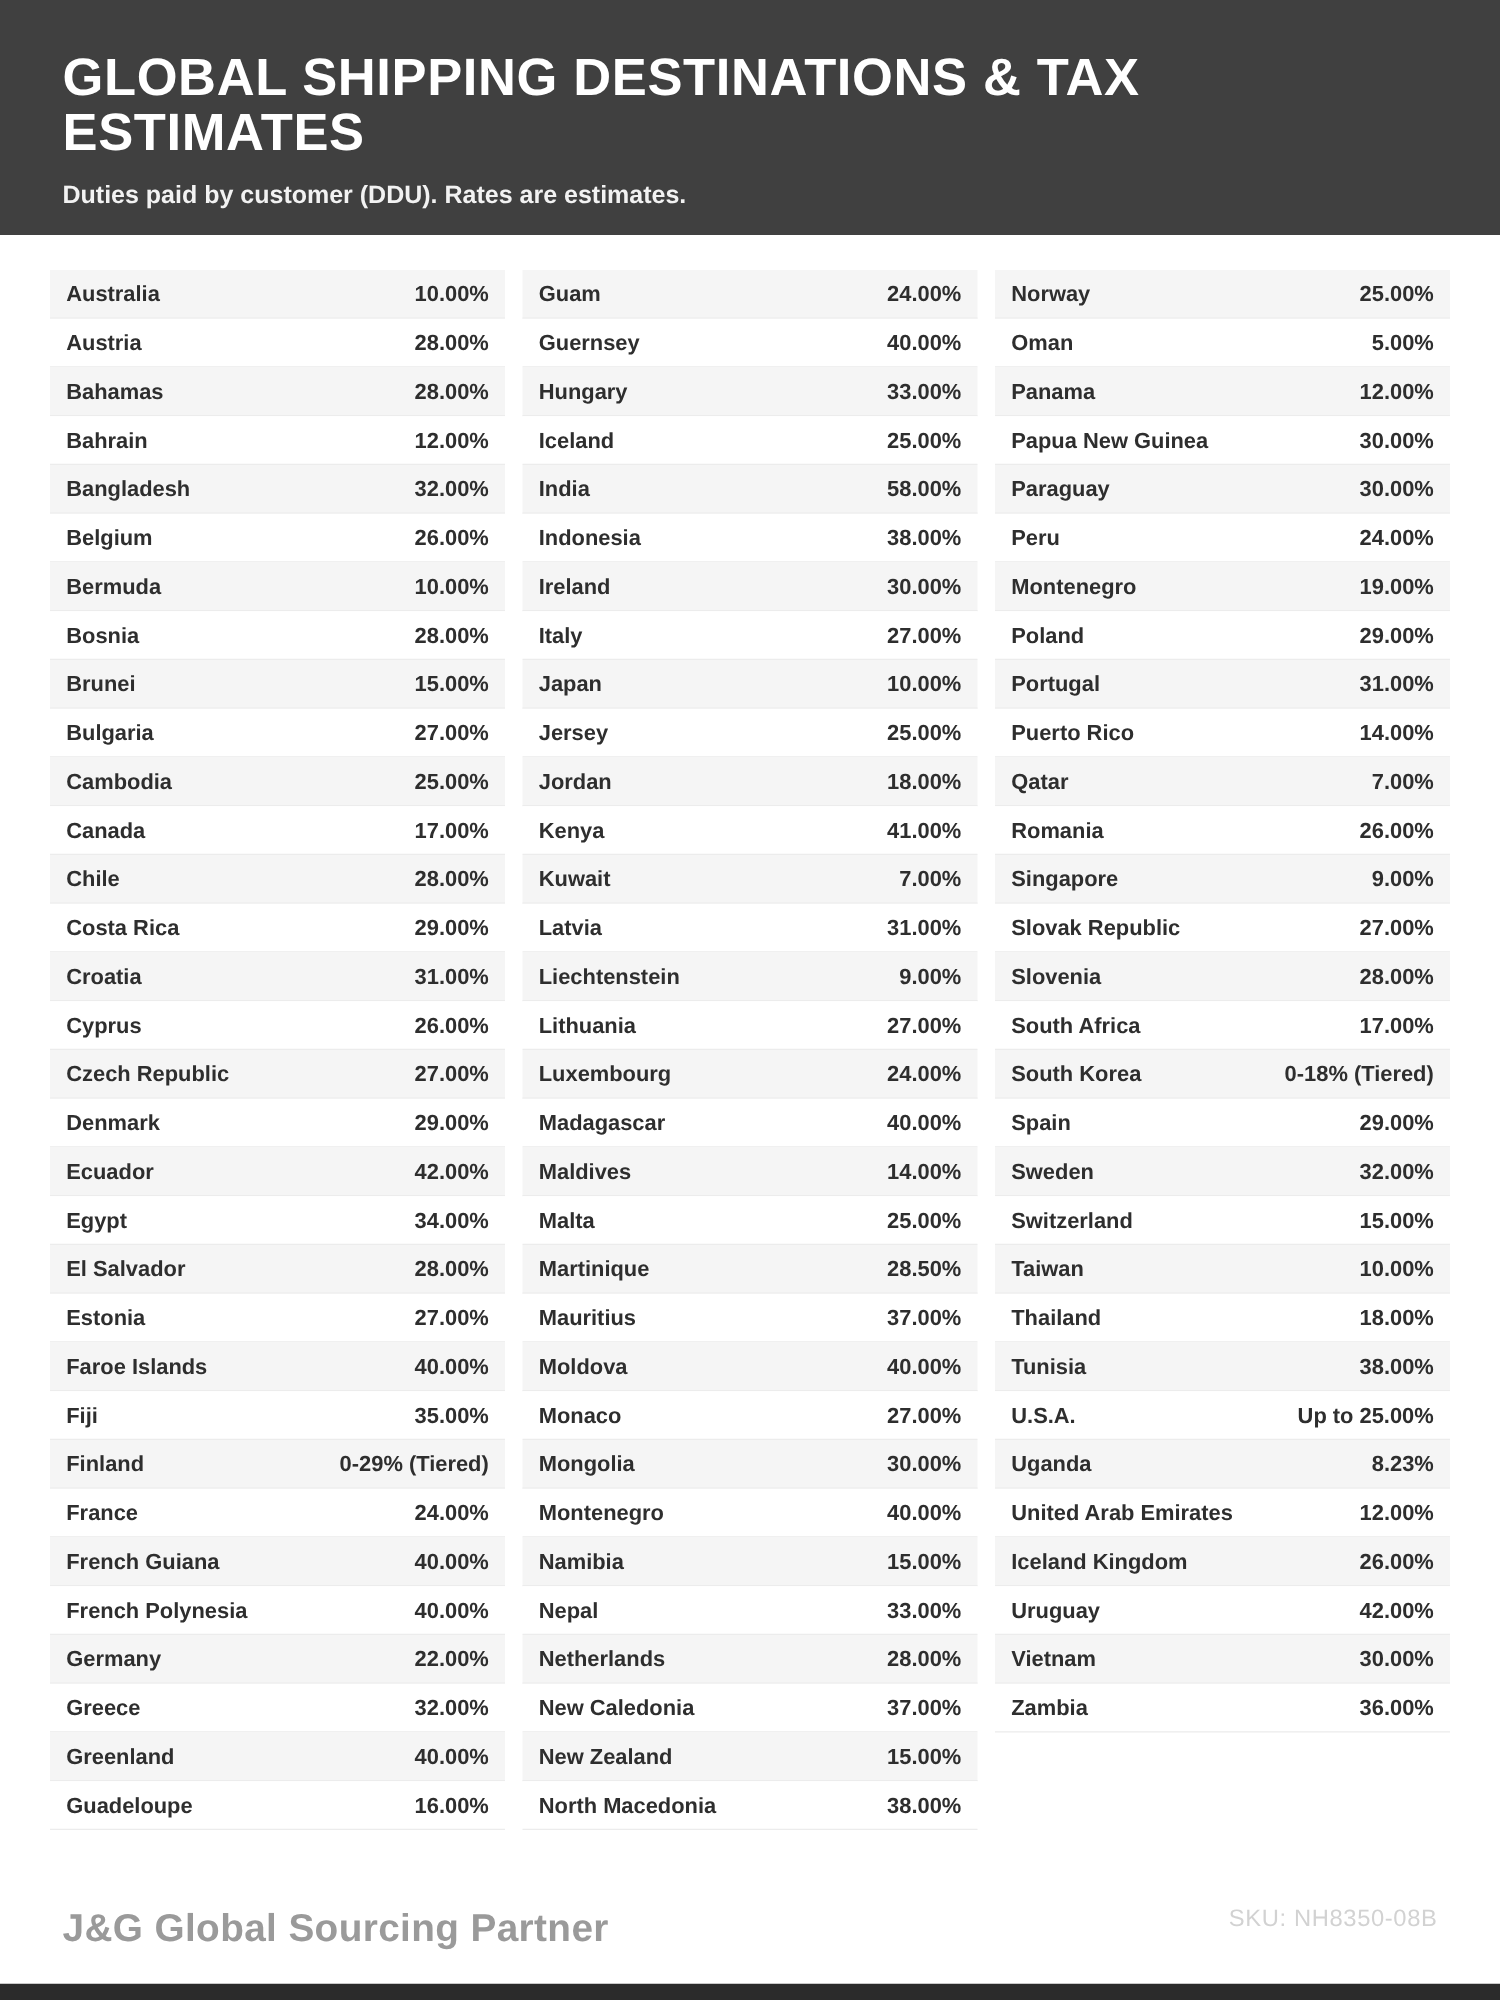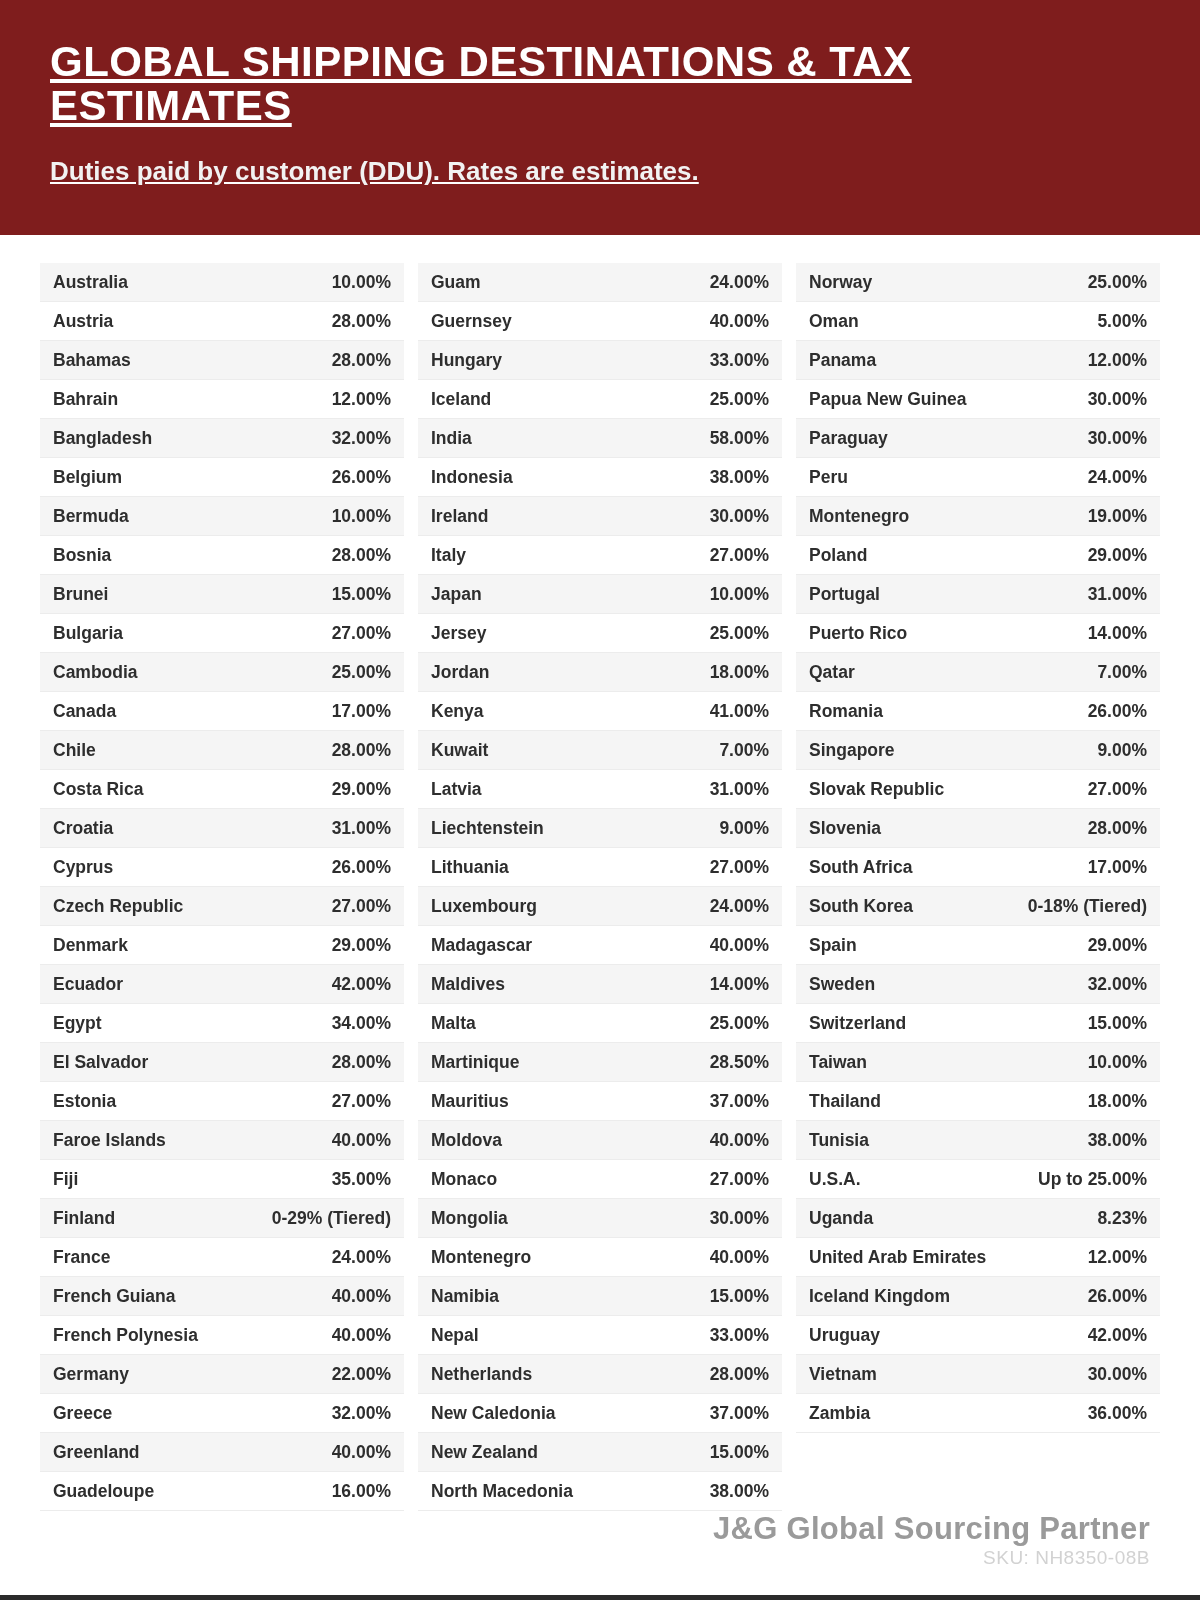--- a/index.html
+++ b/index.html
@@ -10,34 +10,33 @@
   }
   .page {
     width: 1200px;
     height: 1600px;
     display: flex;
     flex-direction: column;
     background: #ffffff;
     overflow: hidden;
   }
   .header {
-    background: #7f1d1d;
+    background: #404040;
     color: #ffffff;
-    padding: 40px 50px 48px 50px;
-    text-decoration: underline;
+    padding: 40px 50px 20px 50px;
   }
   .header h1 {
     font-size: 42px;
     font-weight: 800;
     letter-spacing: 0.5px;
     line-height: 1.05;
   }
   .header .subtitle {
-    margin-top: 28px;
-    font-size: 26px;
+    margin-top: 17px;
+    font-size: 20px;
     font-weight: 700;
     color: #f2f2f2;
   }
   .table-area {
     display: flex;
     gap: 14px;
     padding: 28px 40px 0 40px;
     align-items: flex-start;
   }
   .col {
@@ -66,22 +65,21 @@
     padding-right: 8px;
   }
   .row .rate {
     flex-shrink: 0;
   }
   .footer {
     margin-top: auto;
     padding: 0 50px 26px 50px;
     display: flex;
     justify-content: space-between;
-    align-items: flex-end;
-    flex-direction: column;
+    align-items: flex-start;
   }
   .footer .brand {
     font-size: 31px;
     font-weight: 800;
     color: #9a9a9a;
     letter-spacing: 0.3px;
   }
   .footer .sku {
     font-size: 19px;
     font-weight: 400;

